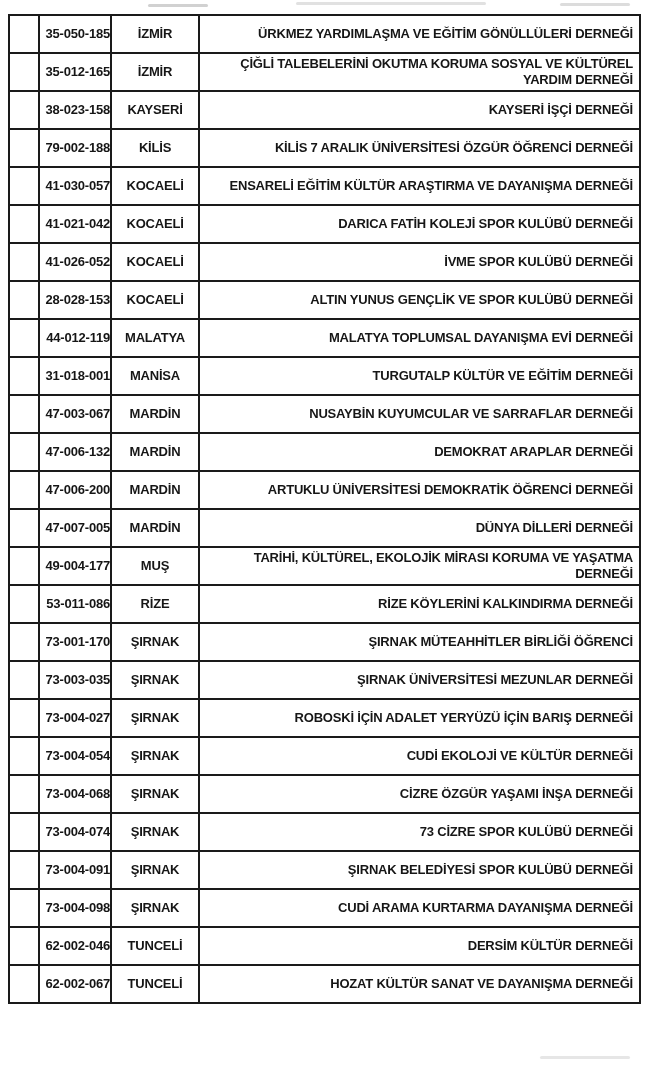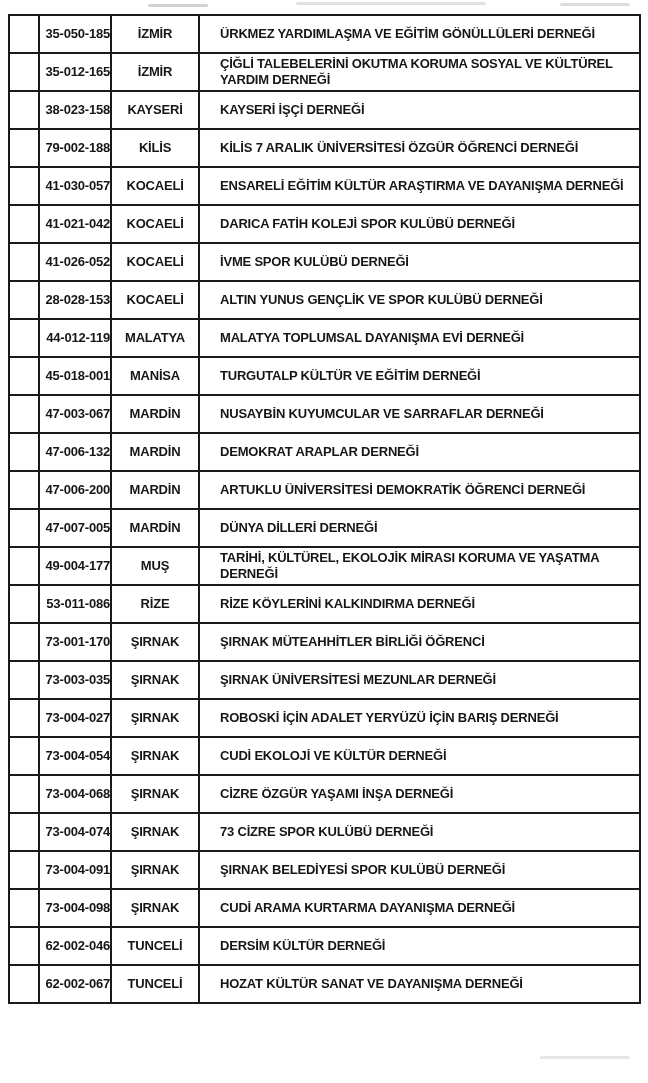--- a/index.html
+++ b/index.html
@@ -49,22 +49,22 @@
   td.col-code{
     text-align:right;
     width:72px;
     letter-spacing:-0.4px;
   }
   td.col-city{
     text-align:center;
     width:88px;
   }
   td.col-name{
-    text-align:left;
-    padding-left:20px;
+    text-align:right;
+    padding-left:0;
     padding-right:6px;
   }
   
   .artifact{
     position:absolute;
     background:var(--smudge);
     opacity:.45;
     border-radius:2px;
     pointer-events:none;
   }
@@ -152,21 +152,21 @@
           <td class="col-name">ALTIN YUNUS GENÇLİK VE SPOR KULÜBÜ DERNEĞİ</td>
         </tr>
         <tr>
           <td class="col-no">61</td>
           <td class="col-code">44-012-119</td>
           <td class="col-city">MALATYA</td>
           <td class="col-name">MALATYA TOPLUMSAL DAYANIŞMA EVİ DERNEĞİ</td>
         </tr>
         <tr>
           <td class="col-no">62</td>
-          <td class="col-code">45-018-001</td>
+          <td class="col-code">31-018-001</td>
           <td class="col-city">MANİSA</td>
           <td class="col-name">TURGUTALP KÜLTÜR VE EĞİTİM DERNEĞİ</td>
         </tr>
         <tr>
           <td class="col-no">63</td>
           <td class="col-code">47-003-067</td>
           <td class="col-city">MARDİN</td>
           <td class="col-name">NUSAYBİN KUYUMCULAR VE SARRAFLAR DERNEĞİ</td>
         </tr>
         <tr>

